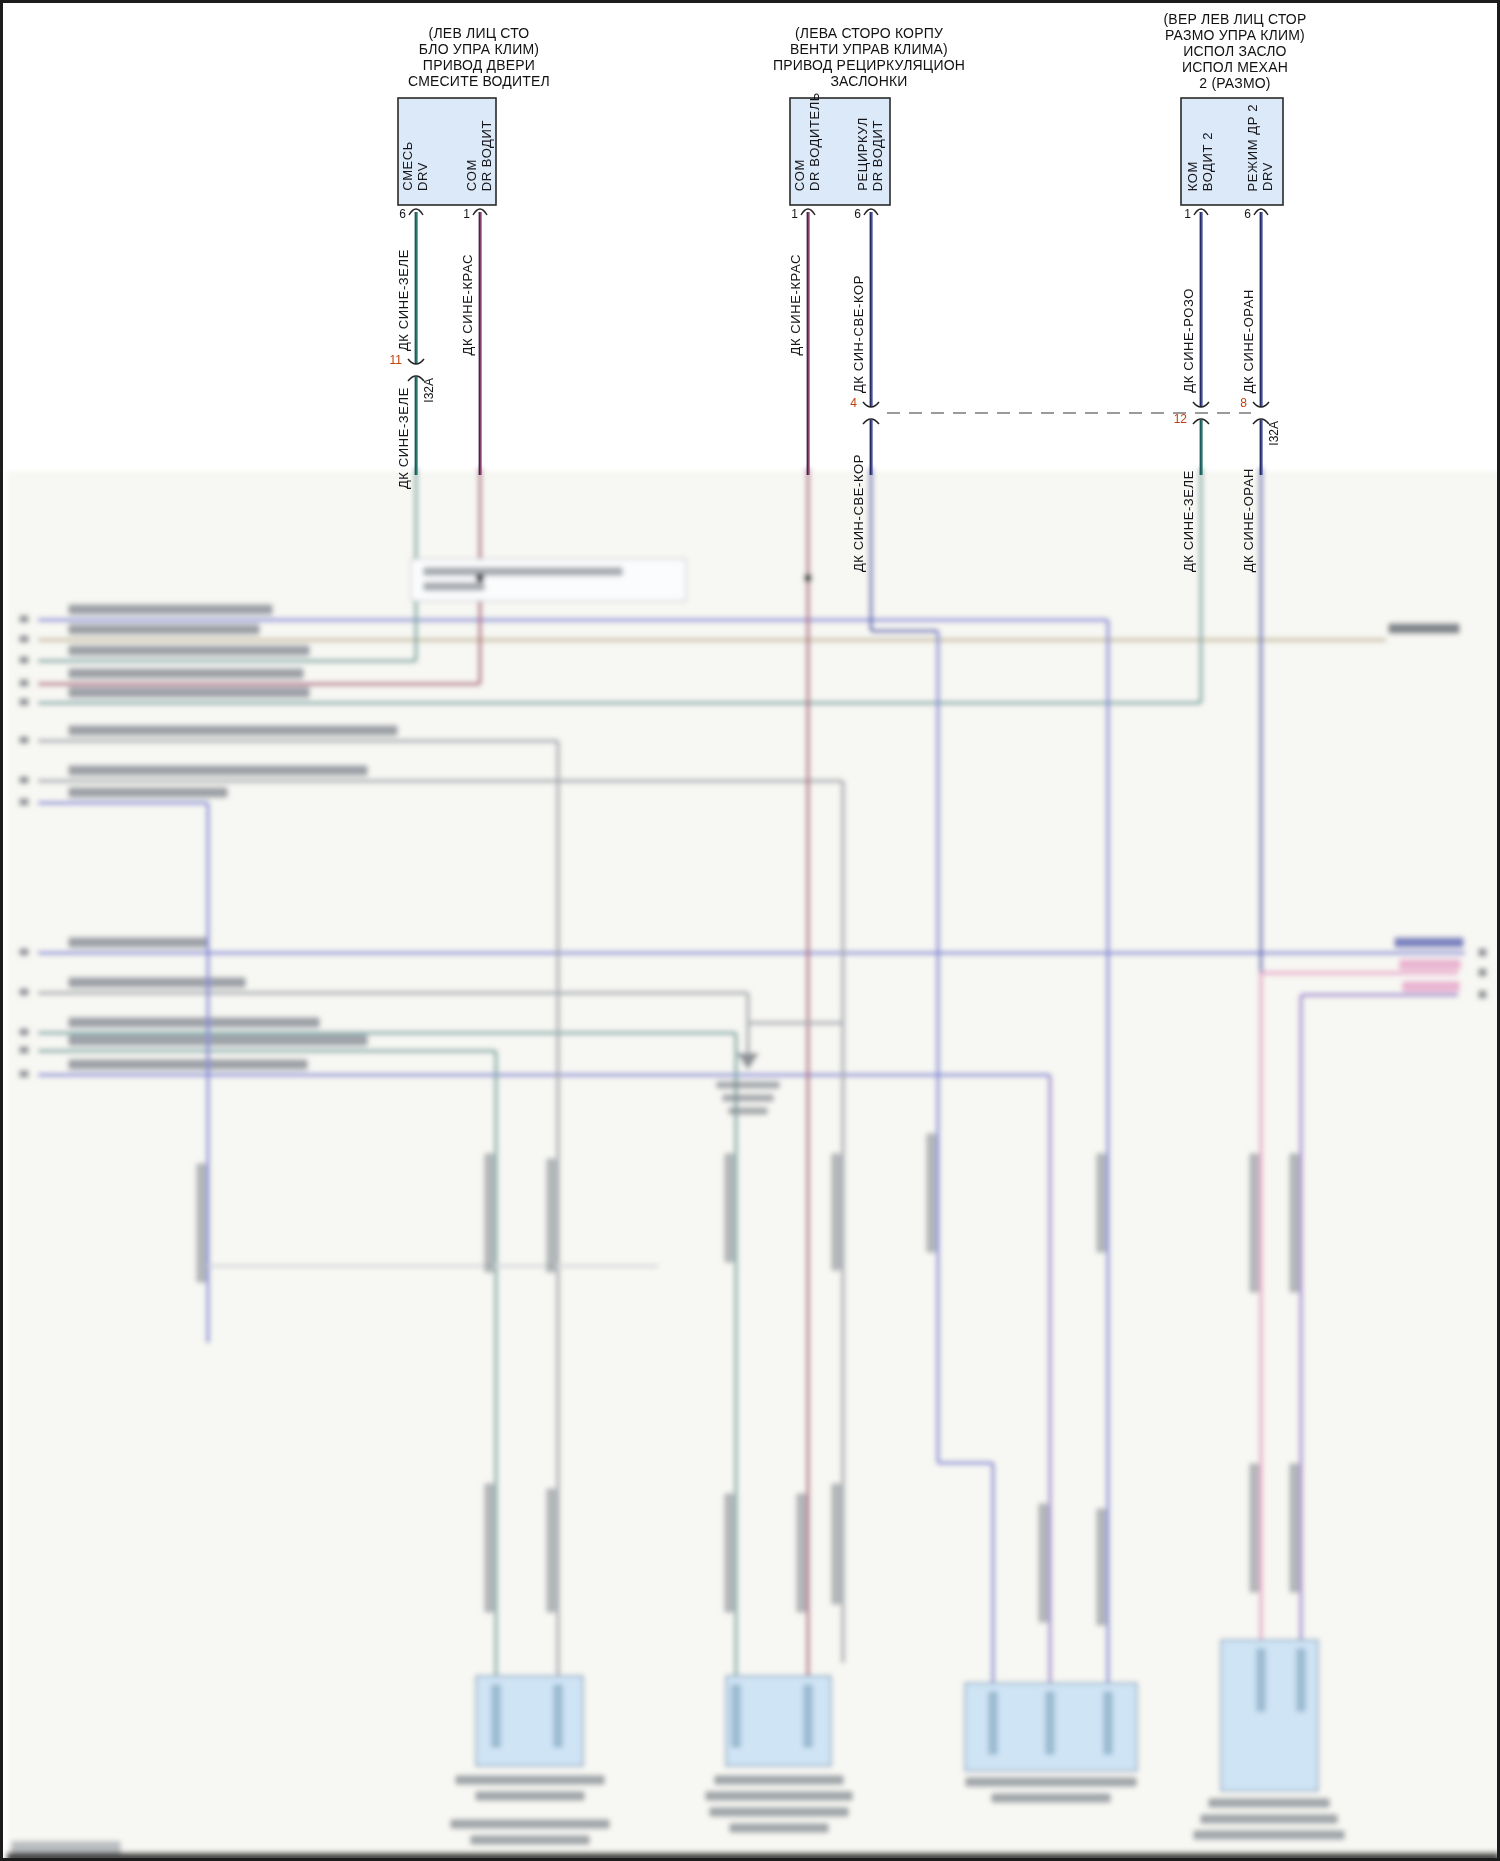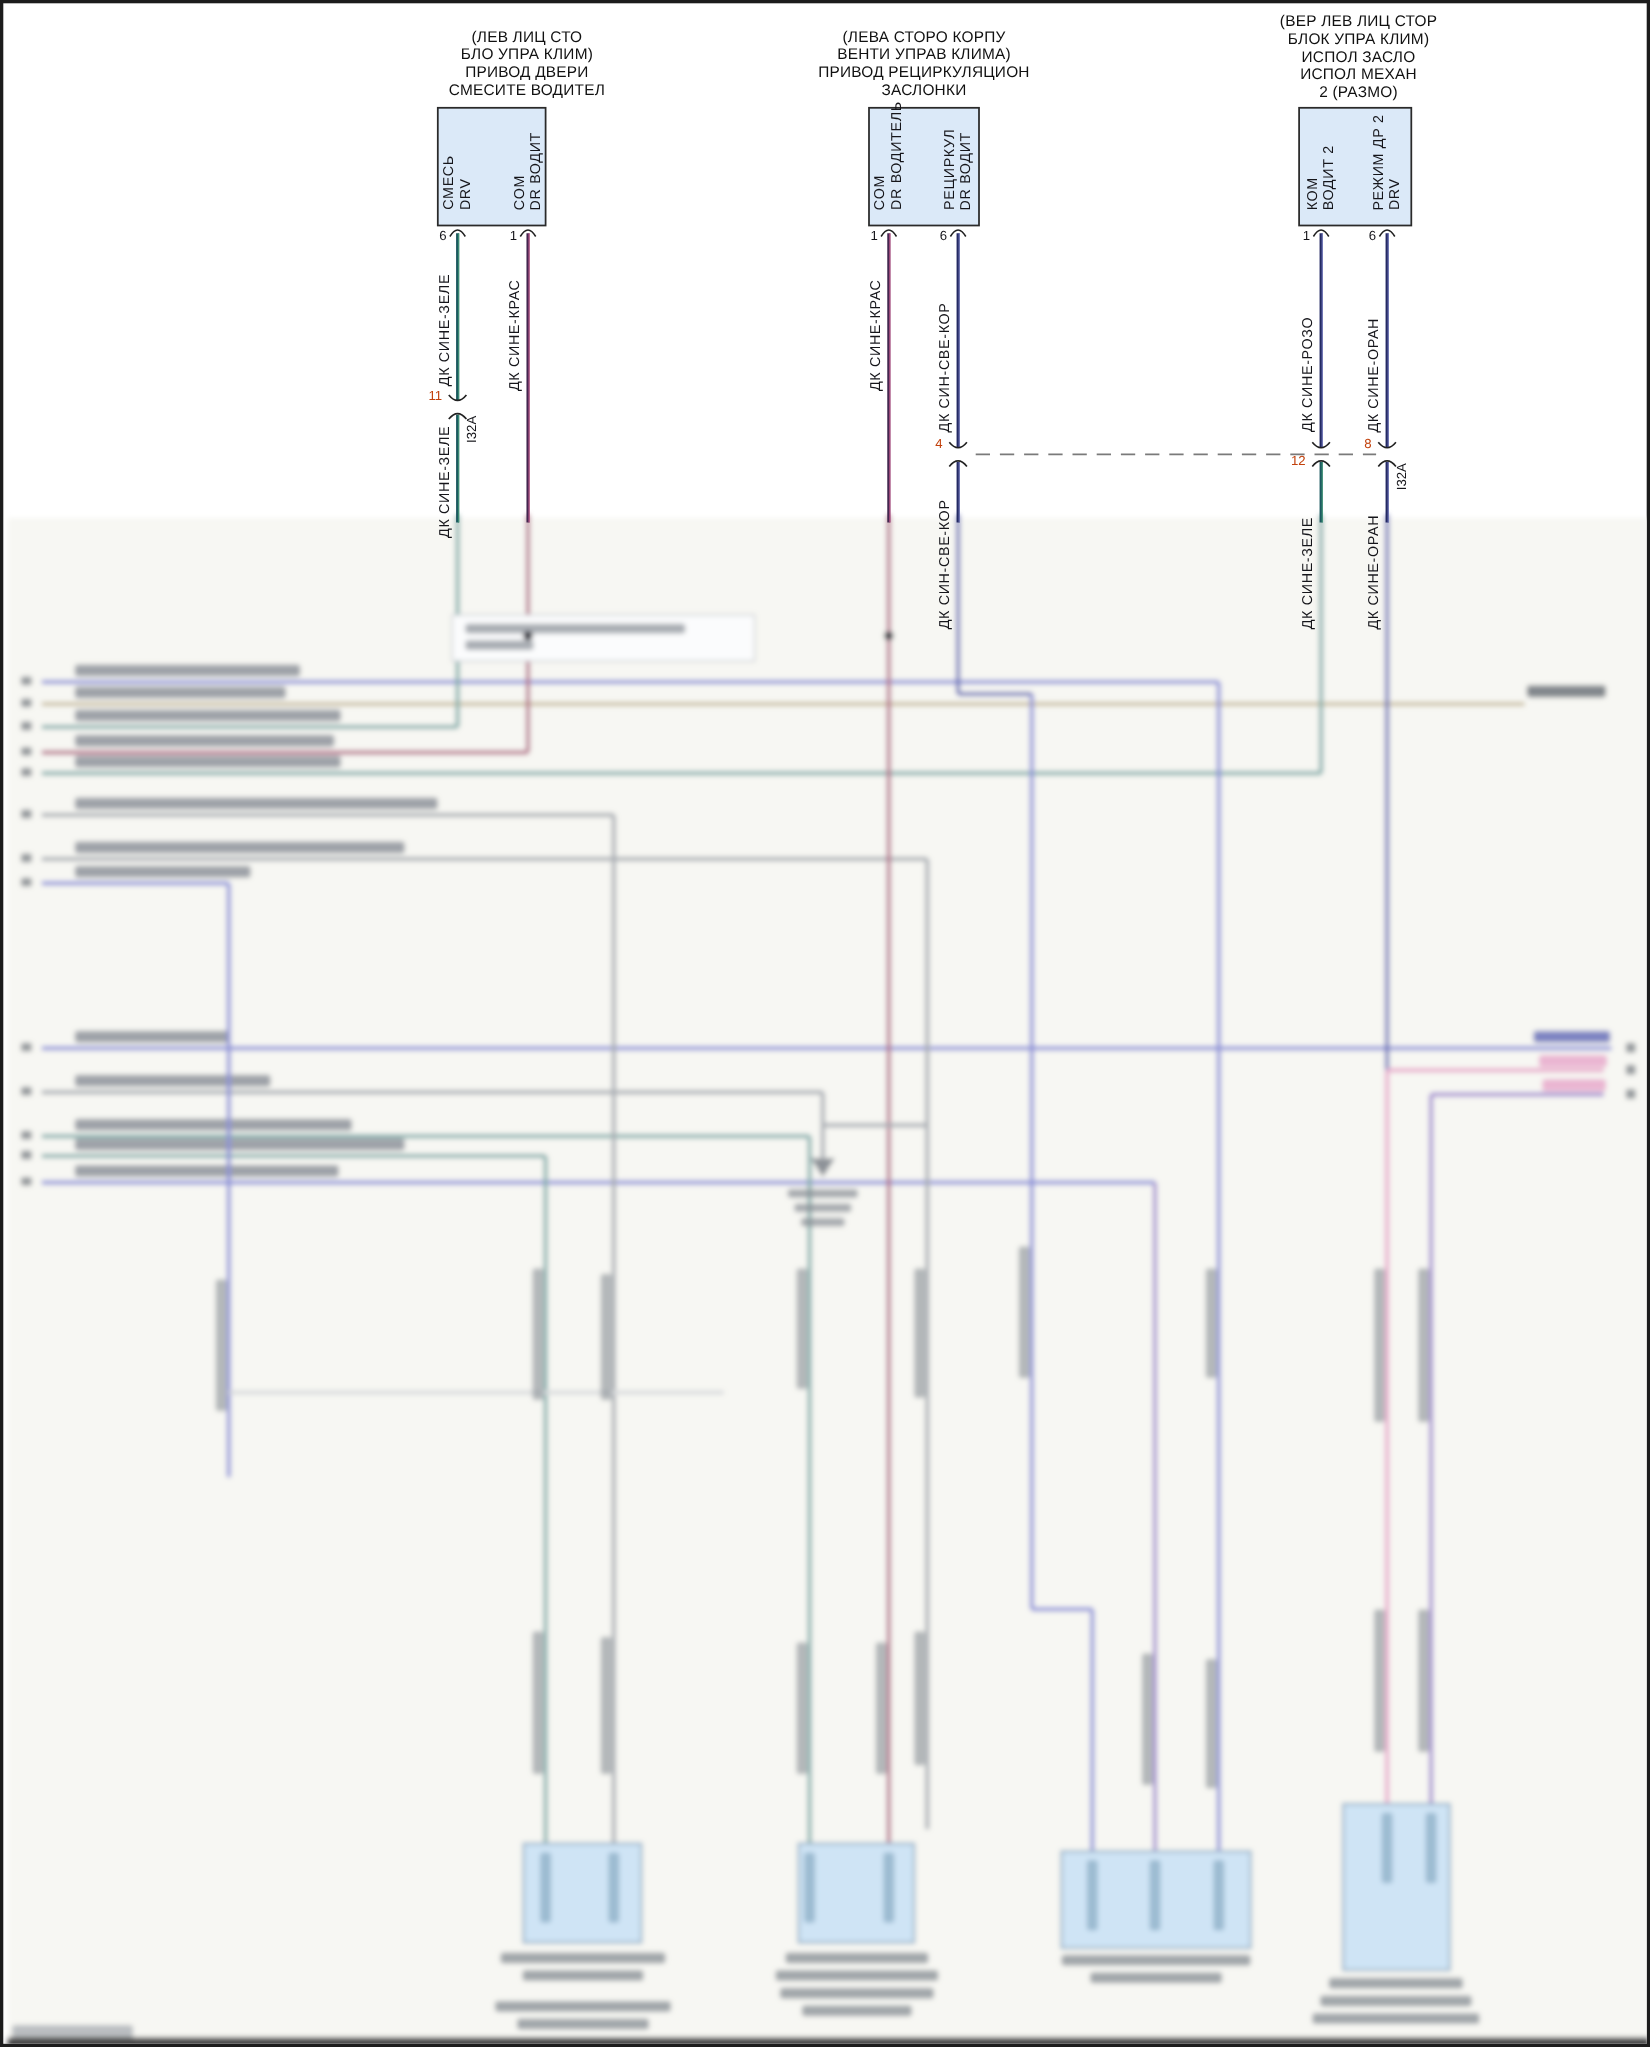--- a/index.html
+++ b/index.html
@@ -201,35 +201,35 @@
         <div>БЛО УПРА КЛИМ)</div>
         <div>ПРИВОД ДВЕРИ</div>
         <div>СМЕСИТЕ ВОДИТЕЛ</div>
       </div>
       <div class="pinnum" style="left: 381px; top: 204px;">6</div>
       <div class="vlabel" style="left: 397px; bottom: 1667px;">СМЕСЬ</div>
       <div class="vlabel" style="left: 412px; bottom: 1667px;">DRV</div>
       <div class="pinnum" style="left: 445px; top: 204px;">1</div>
       <div class="vlabel" style="left: 461px; bottom: 1667px;">COM</div>
       <div class="vlabel" style="left: 476px; bottom: 1667px;">DR ВОДИТ</div>
-      <div class="hdr" style="left: 837px; top: 22px;">
+      <div class="hdr" style="left: 866px; top: 22px;">
         <div>(ЛЕВА СТОРО КОРПУ</div>
         <div>ВЕНТИ УПРАВ КЛИМА)</div>
         <div>ПРИВОД РЕЦИРКУЛЯЦИОН</div>
         <div>ЗАСЛОНКИ</div>
       </div>
       <div class="pinnum" style="left: 773px; top: 204px;">1</div>
       <div class="vlabel" style="left: 789px; bottom: 1667px;">COM</div>
       <div class="vlabel" style="left: 804px; bottom: 1667px;">DR ВОДИТЕЛЬ</div>
       <div class="pinnum" style="left: 836px; top: 204px;">6</div>
       <div class="vlabel" style="left: 852px; bottom: 1667px;">РЕЦИРКУЛ</div>
       <div class="vlabel" style="left: 867px; bottom: 1667px;">DR ВОДИТ</div>
       <div class="hdr" style="left: 1232px; top: 8px;">
         <div>(ВЕР ЛЕВ ЛИЦ СТОР</div>
-        <div>БЛОК УПРА КЛИМ)</div>
+        <div>РАЗМО УПРА КЛИМ)</div>
         <div>ИСПОЛ ЗАСЛО</div>
         <div>ИСПОЛ МЕХАН</div>
         <div>2 (РАЗМО)</div>
       </div>
       <div class="pinnum" style="left: 1166px; top: 204px;">1</div>
       <div class="vlabel" style="left: 1182px; bottom: 1667px;">КОМ</div>
       <div class="vlabel" style="left: 1197px; bottom: 1667px;">ВОДИТ 2</div>
       <div class="pinnum" style="left: 1226px; top: 204px;">6</div>
       <div class="vlabel" style="left: 1242px; bottom: 1667px;">РЕЖИМ ДР 2</div>
       <div class="vlabel" style="left: 1257px; bottom: 1667px;">DRV</div>

